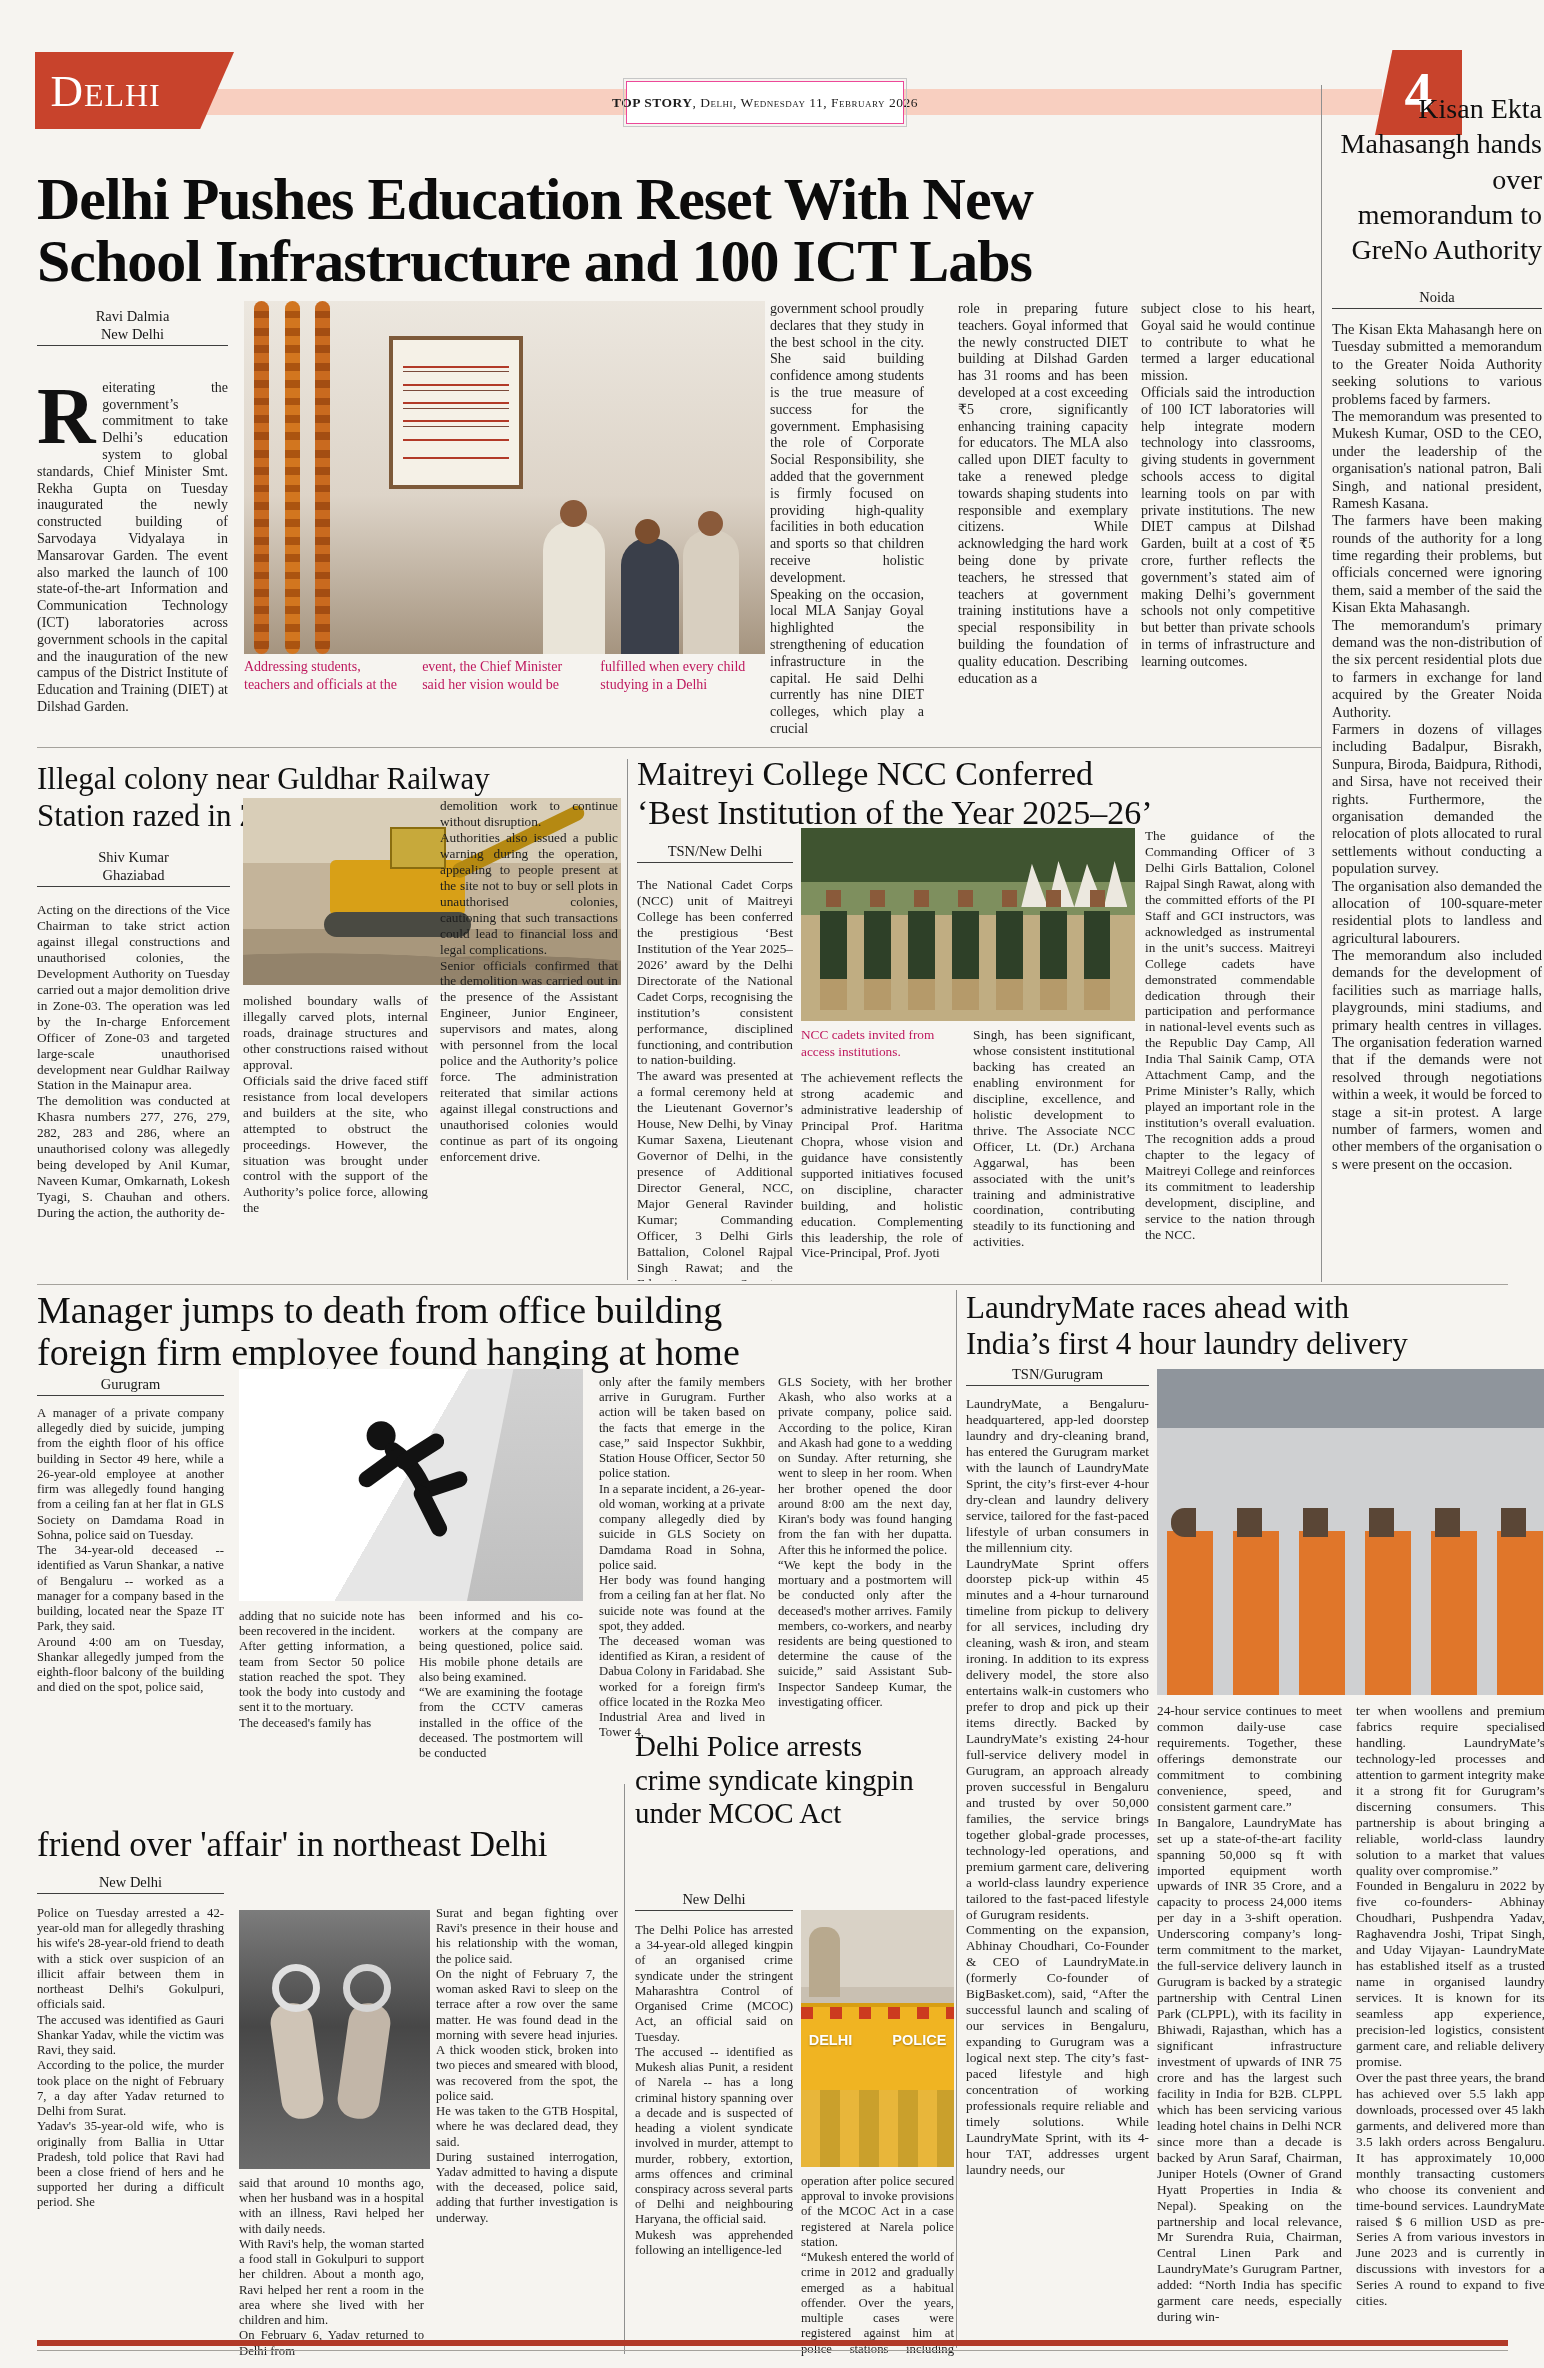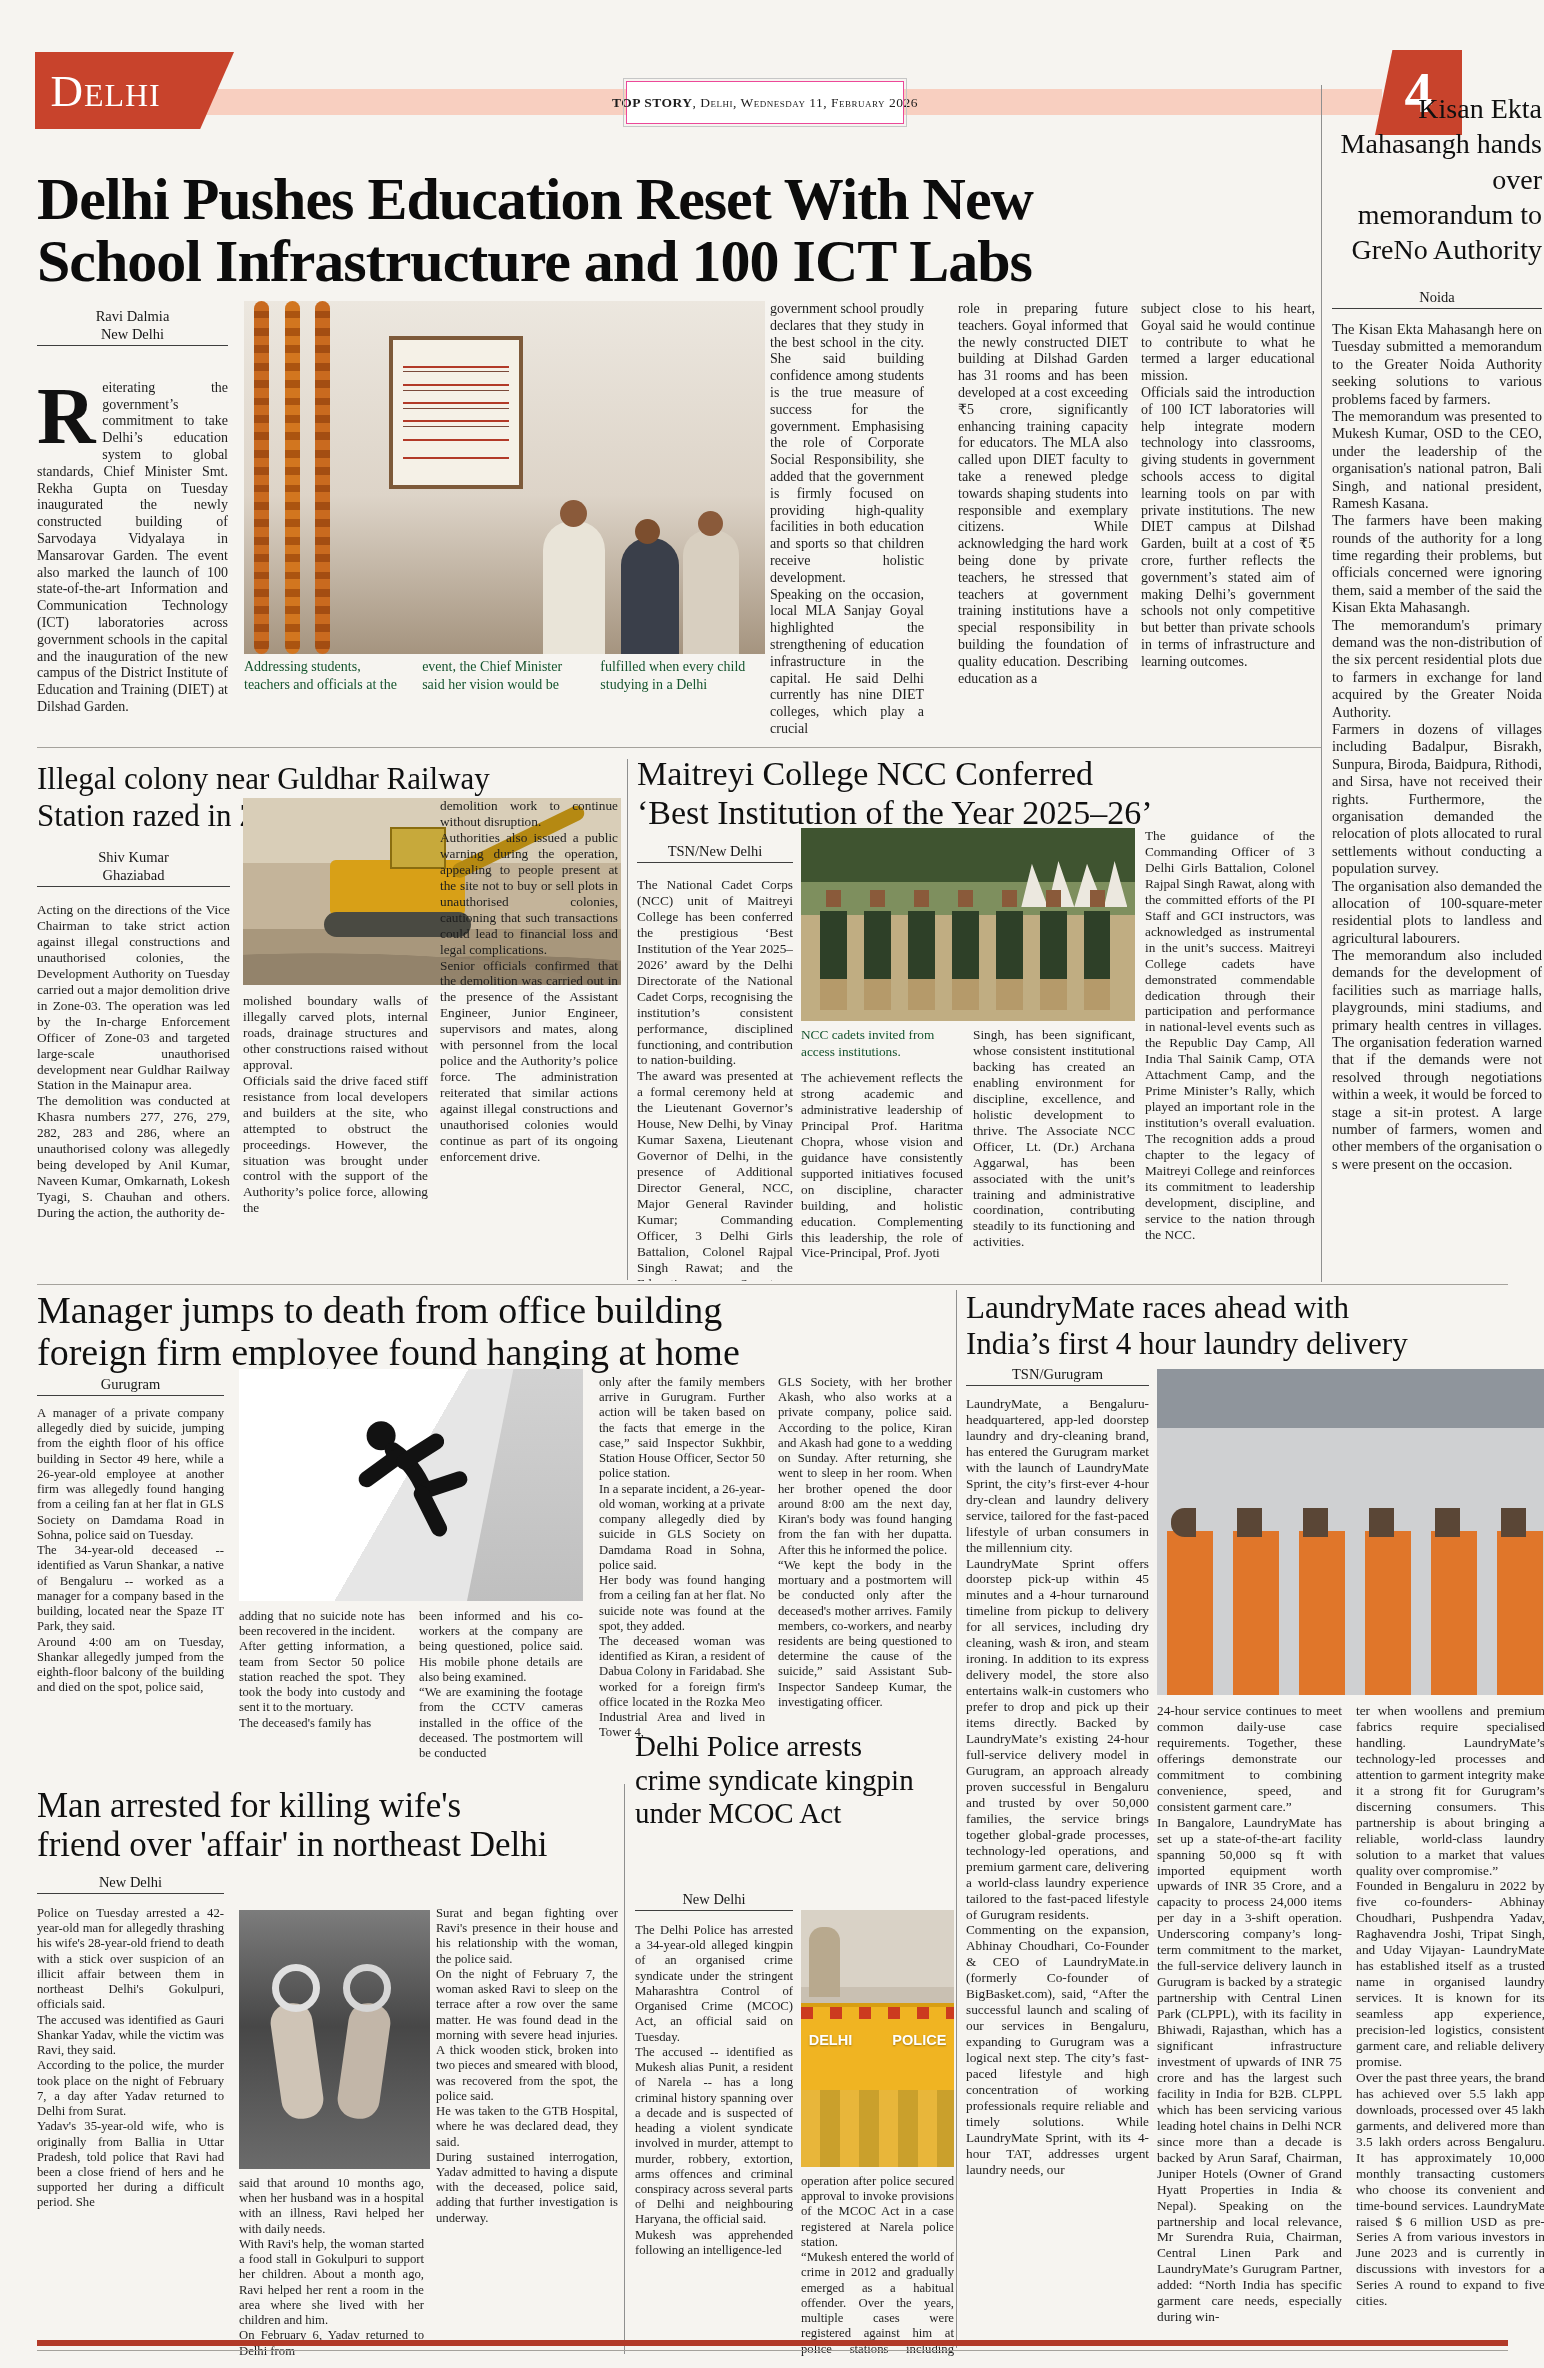--- a/index.html
+++ b/index.html
@@ -9,21 +9,21 @@
   
   .h-lead{font-size:60px;font-weight:700;line-height:1.04;letter-spacing:-1px;color:#0c0c0c;}
   .h-sec{font-weight:400;color:#101010;}
   
   .bt{text-align:justify;white-space:pre-line;overflow:hidden;color:#1d1d1d;}
   .bt-lead{font-size:14px;line-height:1.2;}
   .bt-side{font-size:14.5px;line-height:1.2;}
   .bt-2{font-size:13.3px;line-height:1.2;}
   .bt-3{font-size:12.7px;line-height:1.2;}
   .by{text-align:center;border-bottom:1.9px solid #3e3e3e;padding-bottom:1.9px;font-size:14.5px;line-height:1.25;color:#161616;}
-  .cap{font-size:14px;line-height:1.26;color:#14532d;}
+  .cap{font-size:14px;line-height:1.26;color:#be185d;}
   .vr{width:1px;background:#8f8f8f;}
   .hr{height:1px;background:#a5a29c;}
   .dropcap{float:left;font-size:81px;line-height:.78;font-weight:700;padding:4.8px 6.8px 0 0;color:#111;}
   .photo{overflow:hidden;}
   .kicker{font-variant:small-caps;font-size:13.5px;letter-spacing:0.5px;white-space:nowrap;}
   .sans{font-family:"Liberation Sans","DejaVu Sans",sans-serif;}
 </style>
 </head>
 <body>
 
@@ -183,21 +183,21 @@
     <div class="abs" style="left:0;right:0;bottom:0;height:164px;background:repeating-linear-gradient(90deg,transparent 0 9.7px,#e0762a 9.7px 56px,transparent 56px 66px);"></div>
     <div class="abs" style="left:13.5px;right:0;bottom:158px;height:29px;background:repeating-linear-gradient(90deg,#5a4636 0 25px,transparent 25px 66px);border-radius:13.5px;"></div>
   </div>
   <div class="abs bt bt-2" style="left:1157px;top:1703px;width:185px;height:645px;">24-hour service continues to meet common daily-use case requirements. Together, these offerings demonstrate our commitment to combining convenience, speed, and consistent garment care.”
 In Bangalore, LaundryMate has set up a state-of-the-art facility spanning 50,000 sq ft with imported equipment worth upwards of INR 35 Crore, and a capacity to process 24,000 items per day in a 3-shift operation. Underscoring company’s long-term commitment to the market, the full-service delivery launch in Gurugram is backed by a strategic partnership with Central Linen Park (CLPPL), with its facility in Bhiwadi, Rajasthan, which has a significant infrastructure investment of upwards of INR 75 crore and has the largest such facility in India for B2B. CLPPL which has been servicing various leading hotel chains in Delhi NCR since more than a decade is backed by Arun Saraf, Chairman, Juniper Hotels (Owner of Grand Hyatt Properties in India &amp; Nepal). Speaking on the partnership and local relevance, Mr Surendra Ruia, Chairman, Central Linen Park and LaundryMate’s Gurugram Partner, added: “North India has specific garment care needs, especially during win-</div>
   <div class="abs bt bt-2" style="left:1356px;top:1703px;width:189px;height:645px;">ter when woollens and premium fabrics require specialised handling. LaundryMate’s technology-led processes and attention to garment integrity make it a strong fit for Gurugram’s discerning consumers. This partnership is about bringing a reliable, world-class laundry solution to a market that values quality over compromise.”
 Founded in Bengaluru in 2022 by five co-founders- Abhinay Choudhari, Pushpendra Yadav, Raghavendra Joshi, Tripat Singh, and Uday Vijayan- LaundryMate has established itself as a trusted name in organised laundry services. It is known for its seamless app experience, precision-led logistics, consistent garment care, and reliable delivery promise.
 Over the past three years, the brand has achieved over 5.5 lakh app downloads, processed over 45 lakh garments, and delivered more than 3.5 lakh orders across Bengaluru. It has approximately 10,000 monthly transacting customers who choose its convenient and time-bound services. LaundryMate raised $ 6 million USD as pre-Series A from various investors in June 2023 and is currently in discussions with investors for a Series A round to expand to five cities.</div>
 
   <h2 class="abs h-sec" style="left:37px;top:1786px;width:594px;margin:0;font-size:35px;line-height:1.12;">
-    <span>Man arrested for killing wife's</span><br>
+    <br>
     <span>friend over 'affair' in northeast Delhi</span>
   </h2>
   <div class="abs by" style="left:37px;top:1873px;width:187px;">
     <div>New Delhi</div>
   </div>
   <div class="abs bt bt-3" style="left:37px;top:1906px;width:187px;height:452px;">Police on Tuesday arrested a 42-year-old man for allegedly thrashing his wife's 28-year-old friend to death with a stick over suspicion of an illicit affair between them in northeast Delhi's Gokulpuri, officials said.
 The accused was identified as Gauri Shankar Yadav, while the victim was Ravi, they said.
 According to the police, the murder took place on the night of February 7, a day after Yadav returned to Delhi from Surat.
 Yadav's 35-year-old wife, who is originally from Ballia in Uttar Pradesh, told police that Ravi had been a close friend of hers and he supported her during a difficult period. She</div>
   <div class="abs photo" style="left:239px;top:1910px;width:191px;height:259px;background:linear-gradient(180deg,#7c7c7c,#474747 45%,#6b6b6b);">

